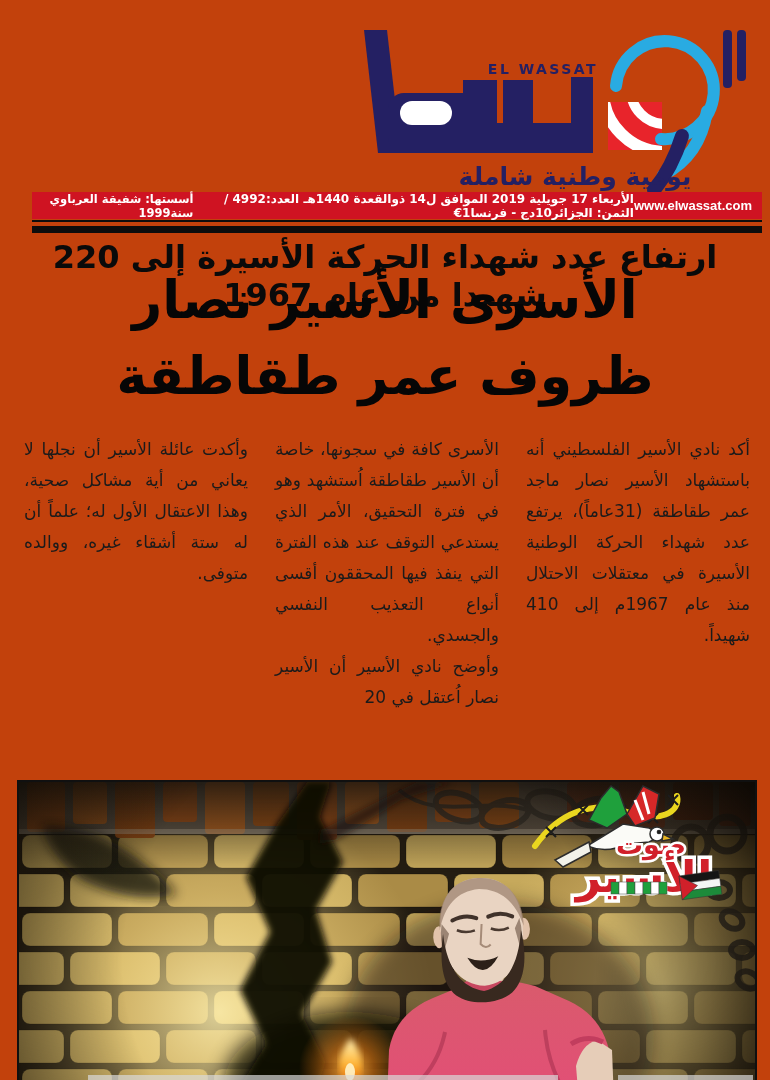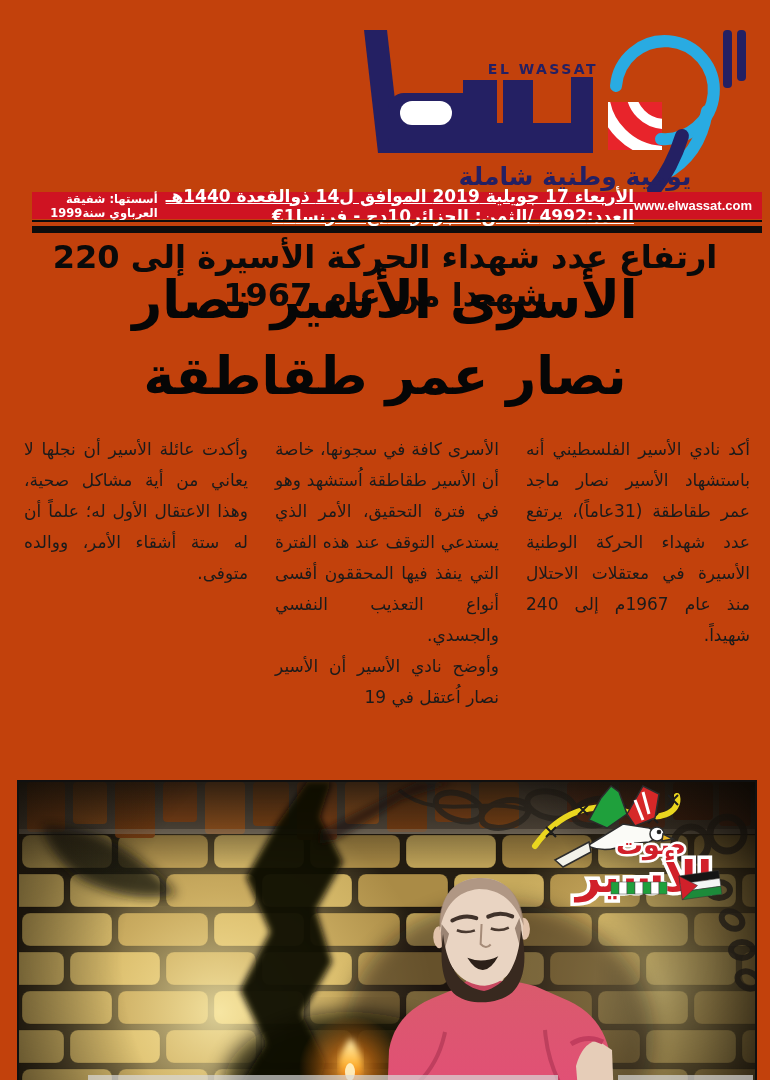--- a/index.html
+++ b/index.html
@@ -6,21 +6,21 @@
   .page{position:relative;width:770px;height:1080px;background:#c2410c;overflow:hidden;
         font-family:"DejaVu Sans",sans-serif;}
   
   .masthead{position:absolute;left:360px;top:10px;width:410px;height:190px;}
   
   .dateline{position:absolute;left:32px;top:192px;width:730px;height:27px;
             background:#cf1322;color:#fff;display:flex;align-items:center;
             justify-content:space-between;padding:0 10px;box-sizing:border-box;
             font-weight:bold;}
   .dateline .founder{font-size:11.5px;direction:rtl;}
-  .dateline .issue{font-size:17px;direction:rtl;text-decoration:underline;}
+  .dateline .issue{font-size:12px;direction:rtl;}
   .dateline .site{font-size:13px;direction:ltr;font-family:"Liberation Sans","DejaVu Sans",sans-serif;}
   .rule{position:absolute;left:32px;width:730px;background:#0d0d0d;}
   .rule.thin{top:220px;height:2px;}
   .rule.thick{top:226px;height:7px;}
   
   .kicker{position:absolute;left:0;top:238px;width:100%;text-align:center;direction:rtl;
           font-size:32px;font-weight:bold;color:#0a0a0a;letter-spacing:0;}
   .hl{position:absolute;left:0;width:100%;text-align:center;direction:rtl;
       font-weight:bold;color:#060606;font-size:52px;line-height:1.1;}
   .hl1{top:272px;}
@@ -90,32 +90,32 @@
   <div class="dateline">
     <span class="founder">أسستها: شفيقة العرباوي سنة1999</span>
     <span class="issue">الأربعاء 17 جويلية 2019 الموافق ل14 ذوالقعدة 1440هـ   العدد:4992 /الثمن: الجزائر10دج - فرنسا1€</span>
     <span class="site">www.elwassat.com</span>
   </div>
   <div class="rule thin"></div>
   <div class="rule thick"></div>
 
   <div class="kicker" dir="rtl">ارتفاع عدد شهداء الحركة الأسيرة إلى 220 شهيدا من عام 1967</div>
   <div class="hl hl1" dir="rtl">الأسرى الأسير نصار</div>
-  <div class="hl hl2" dir="rtl">نصار عمر طقاطقة</div>
+  <div class="hl hl2" dir="rtl">ظروف عمر طقاطقة</div>
 
   <div class="body-cols" dir="rtl">
     <div class="col">
-      <p>أكد نادي الأسير الفلسطيني أنه باستشهاد الأسير نصار ماجد عمر طقاطقة (31عاماً)، يرتفع عدد شهداء الحركة الوطنية الأسيرة في معتقلات الاحتلال منذ عام 1967م إلى 240 شهيداً.</p>
+      <p>أكد نادي الأسير الفلسطيني أنه باستشهاد الأسير نصار ماجد عمر طقاطقة (31عاماً)، يرتفع عدد شهداء الحركة الوطنية الأسيرة في معتقلات الاحتلال منذ عام 1967م إلى 410 شهيداً.</p>
     </div>
     <div class="col">
       <p>الأسرى كافة في سجونها، خاصة أن الأسير طقاطقة اُستشهد وهو في فترة التحقيق، الأمر الذي يستدعي التوقف عند هذه الفترة التي ينفذ فيها المحققون أقسى أنواع التعذيب النفسي والجسدي.</p>
-      <p>وأوضح نادي الأسير أن الأسير نصار اُعتقل في 19</p>
+      <p>وأوضح نادي الأسير أن الأسير نصار اُعتقل في 20</p>
     </div>
     <div class="col">
-      <p>وأكدت عائلة الأسير أن نجلها لا يعاني من أية مشاكل صحية، وهذا الاعتقال الأول له؛ علماً أن له ستة أشقاء الأمر، ووالده متوفى.</p>
+      <p>وأكدت عائلة الأسير أن نجلها لا يعاني من أية مشاكل صحية، وهذا الاعتقال الأول له؛ علماً أن له ستة أشقاء غيره، ووالده متوفى.</p>
     </div>
   </div>
 
   <figure class="photo">
     <svg width="736" height="320" viewBox="0 0 736 320">
       <defs>
         <radialGradient id="glowL" gradientUnits="userSpaceOnUse" cx="200" cy="230" r="215">
           <stop offset="0%" stop-color="rgba(255,240,175,0.85)"></stop>
           <stop offset="55%" stop-color="rgba(255,226,140,0.38)"></stop>
           <stop offset="100%" stop-color="rgba(255,226,140,0)"></stop>

